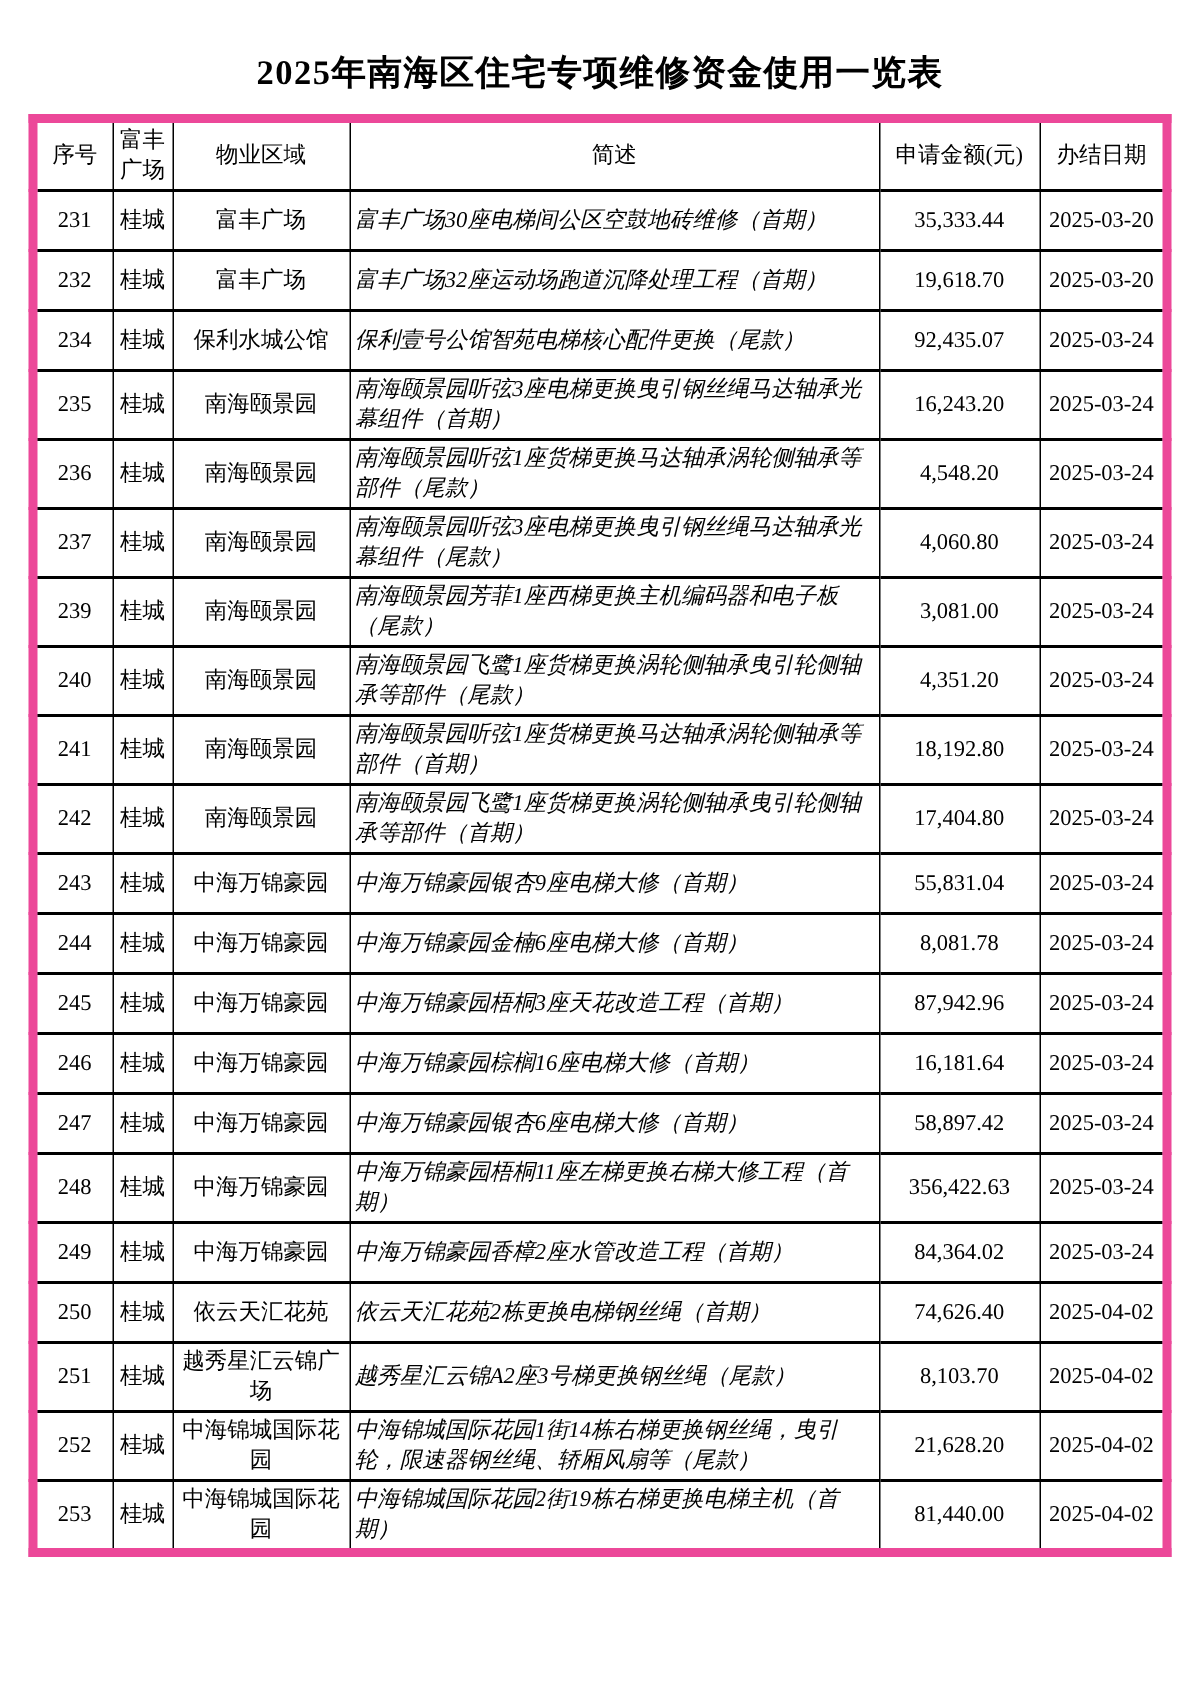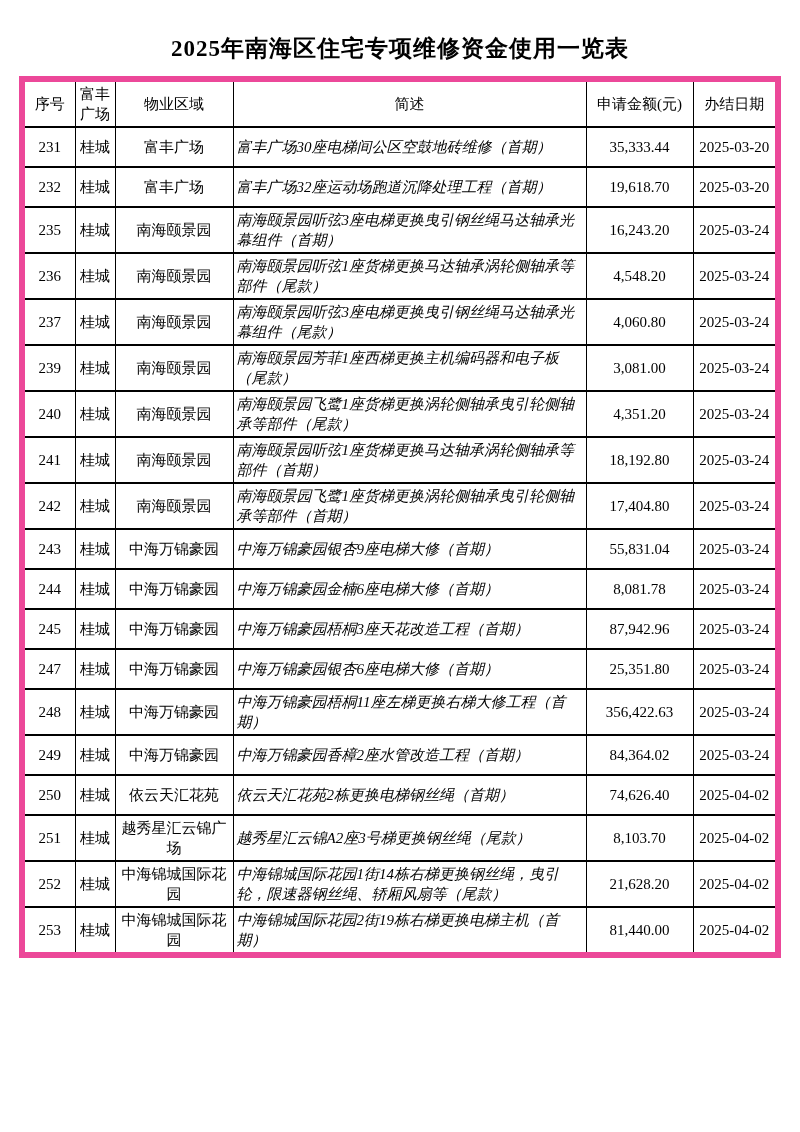--- a/index.html
+++ b/index.html
@@ -81,20 +81,28 @@
       </tr>
       <tr>
         <td>232</td>
         <td>桂城</td>
         <td>富丰广场</td>
         <td class="desc">富丰广场32座运动场跑道沉降处理工程（首期）</td>
         <td>19,618.70</td>
         <td>2025-03-20</td>
       </tr>
       <tr>
+        <td>234</td>
+        <td>桂城</td>
+        <td>保利水城公馆</td>
+        <td class="desc">保利壹号公馆智苑电梯核心配件更换（尾款）</td>
+        <td>92,435.07</td>
+        <td>2025-03-24</td>
+      </tr>
+      <tr>
         <td>235</td>
         <td>桂城</td>
         <td>南海颐景园</td>
         <td class="desc">南海颐景园听弦3座电梯更换曳引钢丝绳马达轴承光幕组件（首期）</td>
         <td>16,243.20</td>
         <td>2025-03-24</td>
       </tr>
       <tr>
         <td>236</td>
         <td>桂城</td>
@@ -161,25 +169,33 @@
       </tr>
       <tr>
         <td>245</td>
         <td>桂城</td>
         <td>中海万锦豪园</td>
         <td class="desc">中海万锦豪园梧桐3座天花改造工程（首期）</td>
         <td>87,942.96</td>
         <td>2025-03-24</td>
       </tr>
       <tr>
+        <td>246</td>
+        <td>桂城</td>
+        <td>中海万锦豪园</td>
+        <td class="desc">中海万锦豪园棕榈16座电梯大修（首期）</td>
+        <td>16,181.64</td>
+        <td>2025-03-24</td>
+      </tr>
+      <tr>
         <td>247</td>
         <td>桂城</td>
         <td>中海万锦豪园</td>
         <td class="desc">中海万锦豪园银杏6座电梯大修（首期）</td>
-        <td>25,351.80</td>
+        <td>58,897.42</td>
         <td>2025-03-24</td>
       </tr>
       <tr>
         <td>248</td>
         <td>桂城</td>
         <td>中海万锦豪园</td>
         <td class="desc">中海万锦豪园梧桐11座左梯更换右梯大修工程（首期）</td>
         <td>356,422.63</td>
         <td>2025-03-24</td>
       </tr>

